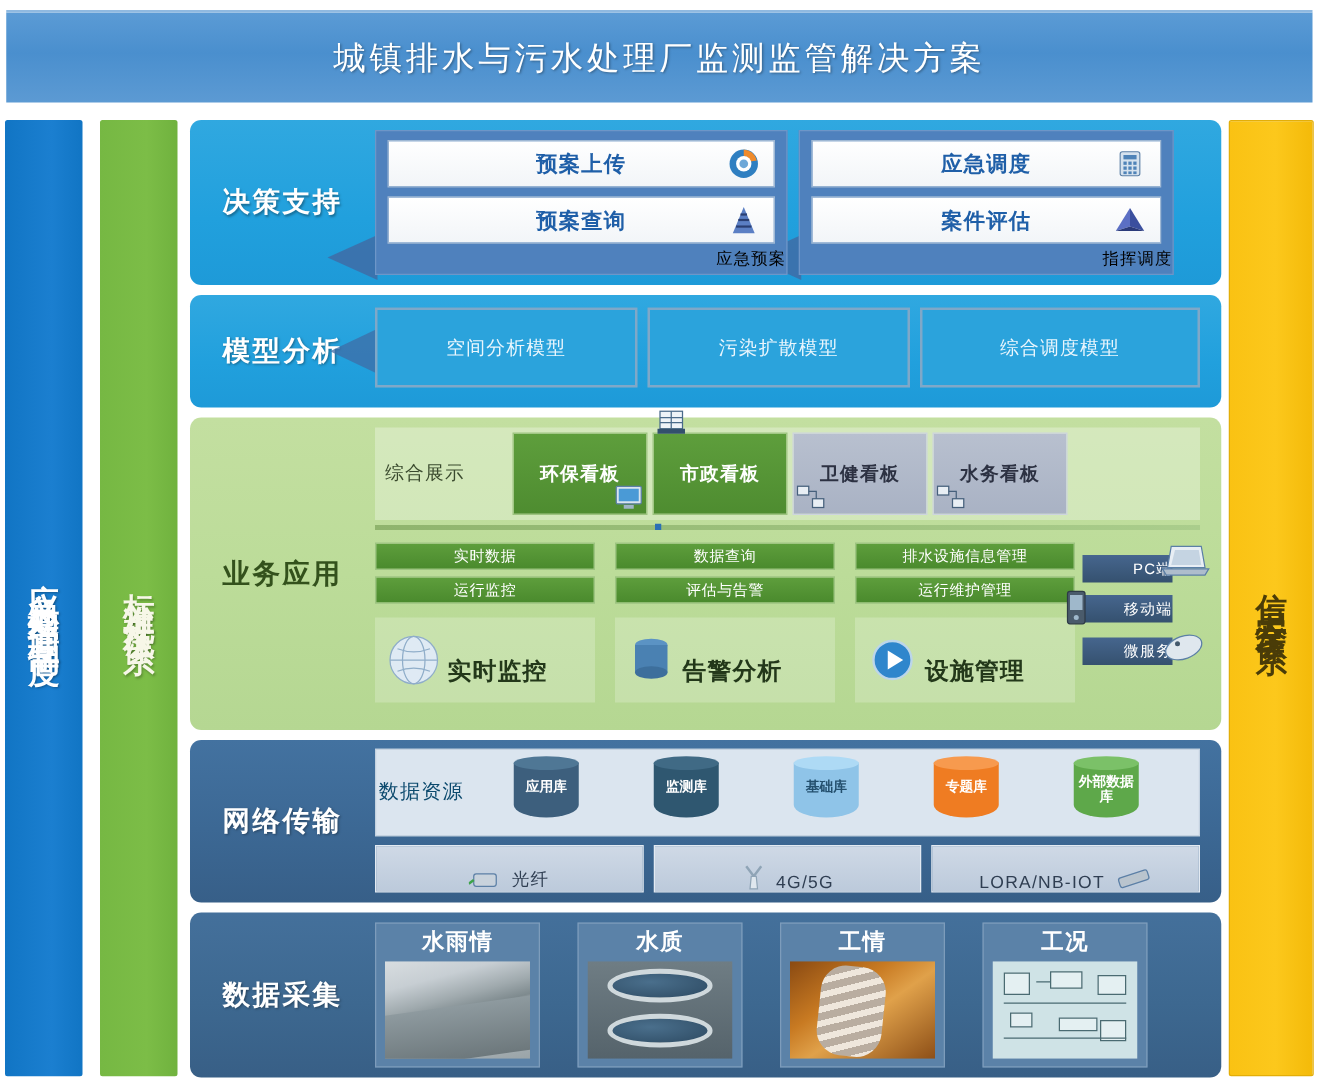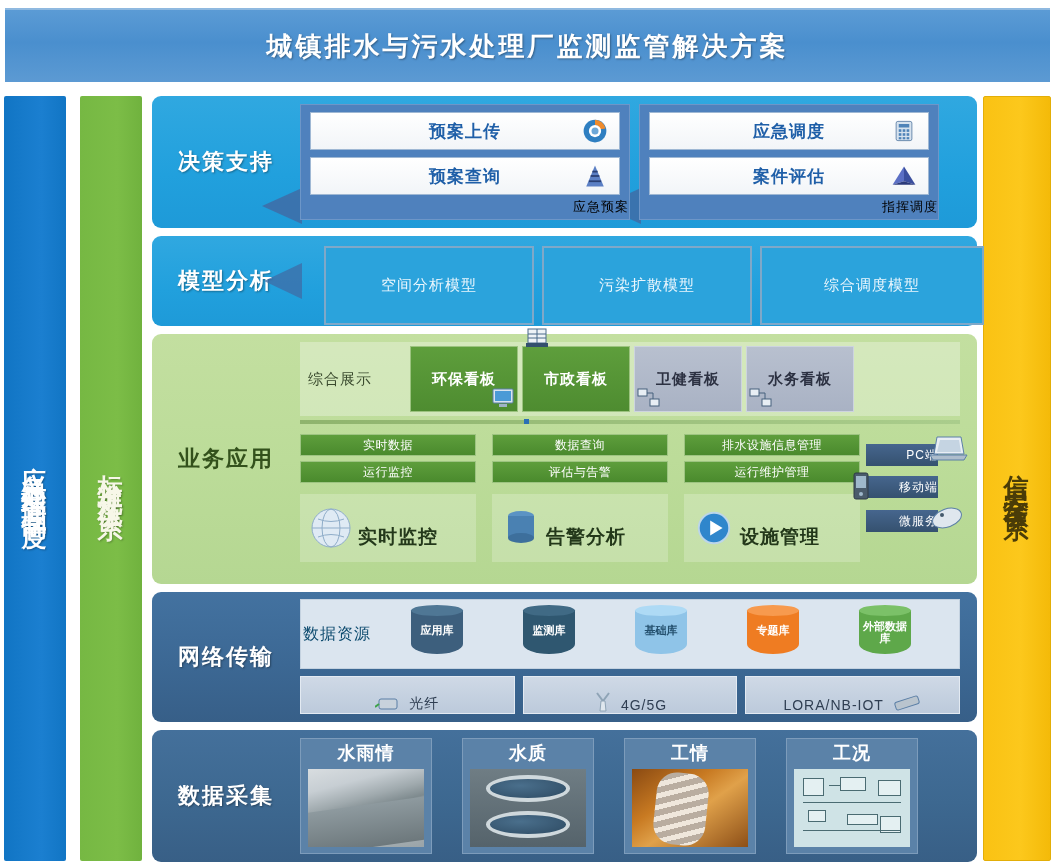--- a/index.html
+++ b/index.html
@@ -12,21 +12,21 @@
   }
 
   
   .title-band {
     position: absolute; left: 5px; top: 8px; width: 1045px; height: 74px;
     background: linear-gradient(180deg,#5b9bd5 0%,#4a8fce 45%,#5c9ad3 100%);
     display: flex; align-items: center; justify-content: center;
     border-top: 2px solid #8fb9e0;
   }
   .title-text {
-    color: #ffffff; font-size: 26px; font-weight: bold; letter-spacing: 3px;
+    color: #ffffff; font-size: 26px; font-weight: normal; letter-spacing: 3px;
     text-shadow: 1px 1px 2px rgba(0,0,0,.35);
   }
 
   
   .pillar {
     position: absolute; top: 96px; height: 765px;
     display: flex; align-items: center; justify-content: center;
     border-radius: 2px;
   }
   .pillar span {
@@ -69,24 +69,24 @@
   .dg-row.r2 { top: 52px; }
   .dg-cap {
     position: absolute; left: 5px; right: 0; bottom: 3px; text-align: right;
     color: #000000; font-size: 13px; letter-spacing: 1px;
   }
   .dg-icon { position: absolute; right: 10px; top: 50%; transform: translateY(-50%); width: 28px; height: 28px; }
 
   
   .sec-model { top: 140px; height: 90px; background: linear-gradient(180deg,#30a8e0,#21a0dd 60%,#1e9ad8); }
   .model-box {
-    position: absolute; top: 10px; height: 79px;
+    position: absolute; top: 10px; height: 64px;
     background: #2ba3dc; border: 2px solid #7fa8c8;
     display: flex; align-items: center; justify-content: center;
-    color: #eaf6fd; font-size: 15px; letter-spacing: 1px; margin-left: 24px;
+    color: #eaf6fd; font-size: 15px; letter-spacing: 1px;
   }
 
   
   .sec-biz { top: 238px; height: 250px; background: linear-gradient(180deg,#c3dfa0,#bcdc99 50%,#b5d792); }
   .sec-biz .sec-label { color:#33511c; text-shadow:none; }
   .biz-top { position: absolute; left: 148px; top: 8px; width: 660px; height: 74px;
              background: rgba(255,255,255,.30); }
   .biz-top-label { position: absolute; left: 8px; top: 50%; transform: translateY(-50%);
              color: #3a4a2e; font-size: 15px; letter-spacing: 1px; }
   .kanban {

